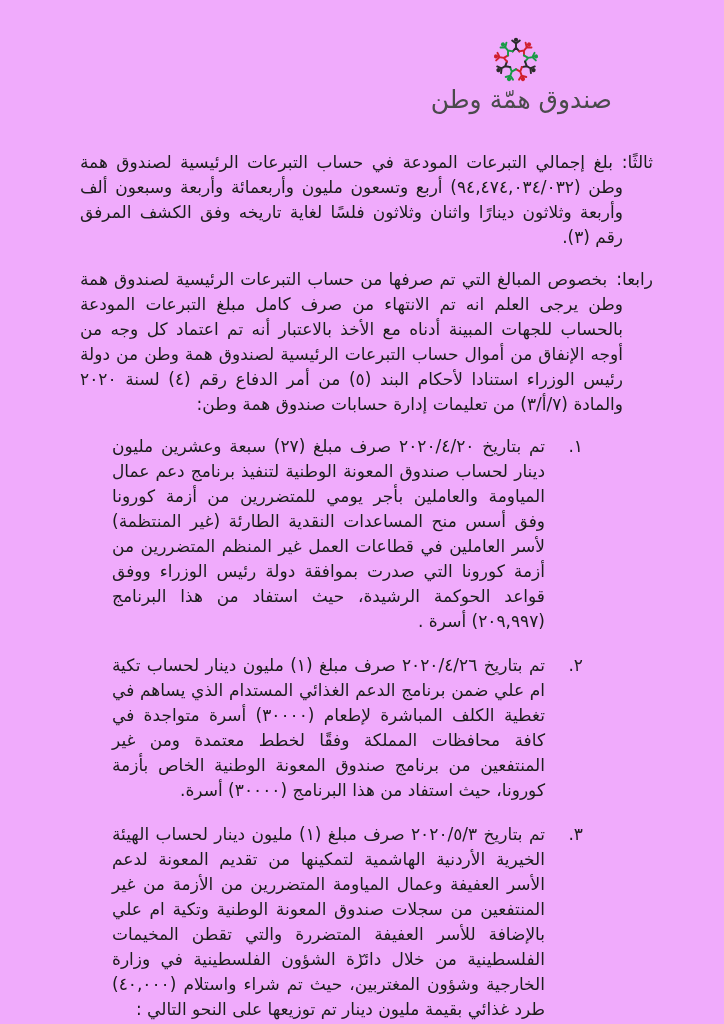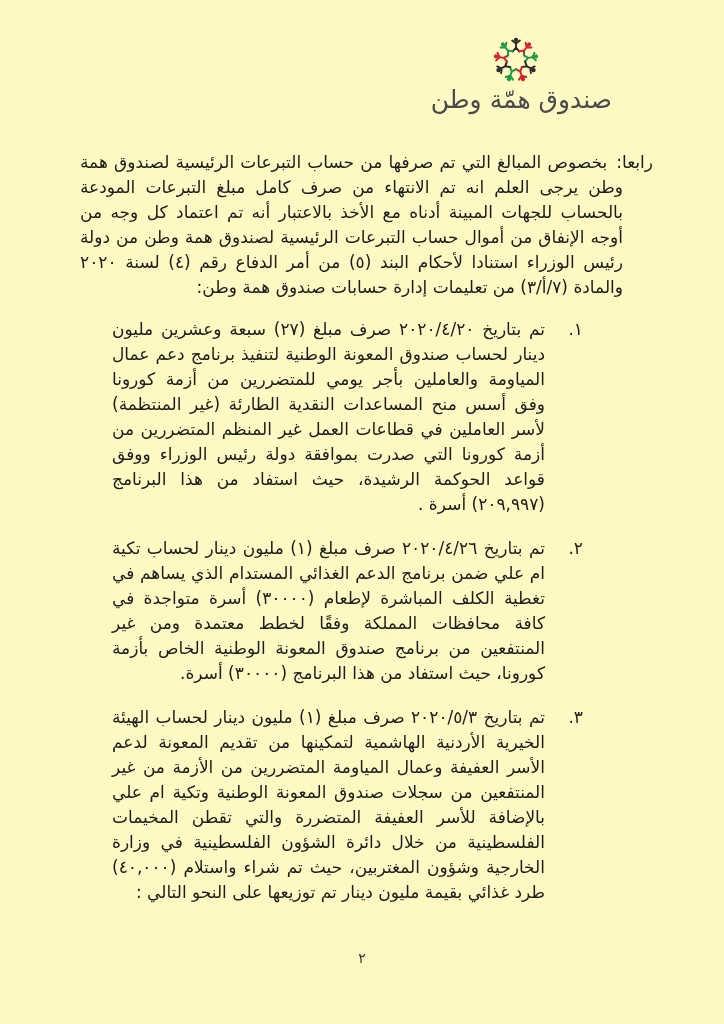--- a/index.html
+++ b/index.html
@@ -1,19 +1,19 @@
 <!DOCTYPE html>
 <html lang="ar" dir="rtl"><head>
 <meta charset="utf-8">
 <style>
   html,body{margin:0;padding:0;background:#ffffff;}
   .sheet{
     position:relative;
     width:724px;height:1024px;
-    background:#fef9c3;
+    background:#f0abfc;
     overflow:hidden;
     font-family:"DejaVu Sans",sans-serif;
     color:#1c1c1c;
     direction:rtl;
   }
   
   .logo{
     position:absolute;top:36px;right:112px;width:162px;
     text-align:right;
   }
@@ -83,20 +83,21 @@
       <use href="#pf" transform="rotate(200) translate(0,-15.5)" style="color:#189a46"></use>
       <use href="#pf" transform="rotate(240) translate(0,-15.5)" style="color:#2a2a2a"></use>
       <use href="#pf" transform="rotate(280) translate(0,-15.5)" style="color:#d01f2e"></use>
       <use href="#pf" transform="rotate(320) translate(0,-15.5)" style="color:#189a46"></use>
     </svg>
     <div class="wordmark">صندوق همّة وطن</div>
   </div>
 
   <div class="content">
 
+    <p class="para"><span class="plabel">ثالثًا:</span><span>بلغ إجمالي التبرعات المودعة في حساب التبرعات الرئيسية لصندوق همة وطن (٩٤,٤٧٤,٠٣٤/٠٣٢) أربع وتسعون مليون وأربعمائة وأربعة وسبعون ألف وأربعة وثلاثون دينارًا واثنان وثلاثون فلسًا لغاية تاريخه وفق الكشف المرفق رقم (٣).</span></p>
 
     <p class="para"><span class="plabel">رابعا:</span><span>بخصوص المبالغ التي تم صرفها من حساب التبرعات الرئيسية لصندوق همة وطن يرجى العلم انه تم الانتهاء من صرف كامل مبلغ التبرعات المودعة بالحساب للجهات المبينة أدناه مع الأخذ بالاعتبار أنه تم اعتماد كل وجه من أوجه الإنفاق من أموال حساب التبرعات الرئيسية لصندوق همة وطن من دولة رئيس الوزراء استنادا لأحكام البند (٥) من أمر الدفاع رقم (٤) لسنة ٢٠٢٠ والمادة (٧/أ/٣) من تعليمات إدارة حسابات صندوق همة وطن:</span></p>
 
     <div class="items">
 
       <div class="item">
         <span class="inum">١.</span>
         <span class="ibody">تم بتاريخ ٢٠٢٠/٤/٢٠ صرف مبلغ (٢٧) سبعة وعشرين مليون دينار لحساب صندوق المعونة الوطنية لتنفيذ برنامج دعم عمال المياومة والعاملين بأجر يومي للمتضررين من أزمة كورونا وفق أسس منح المساعدات النقدية الطارئة (غير المنتظمة) لأسر العاملين في قطاعات العمل غير المنظم المتضررين من أزمة كورونا التي صدرت بموافقة دولة رئيس الوزراء ووفق قواعد الحوكمة الرشيدة، حيث استفاد من هذا البرنامج (٢٠٩,٩٩٧) أسرة .</span>
       </div>
 

